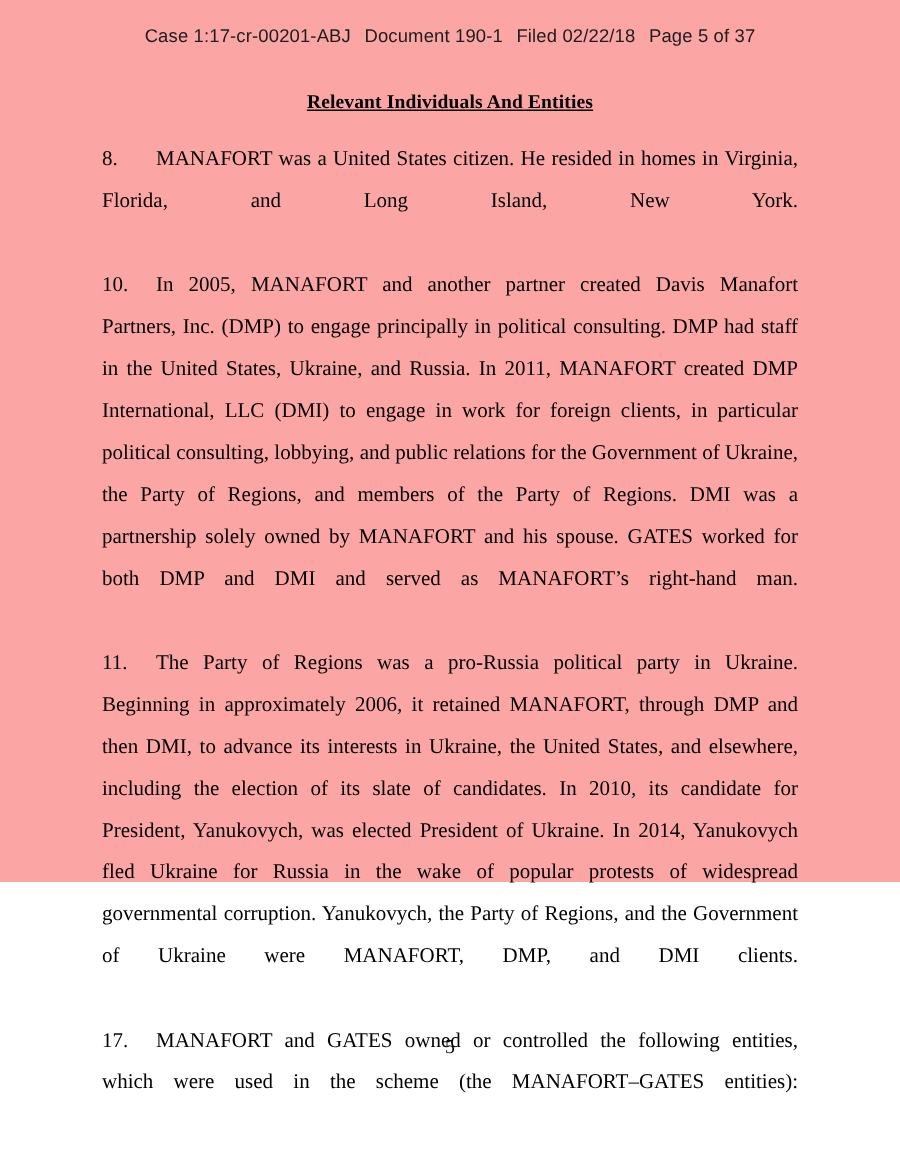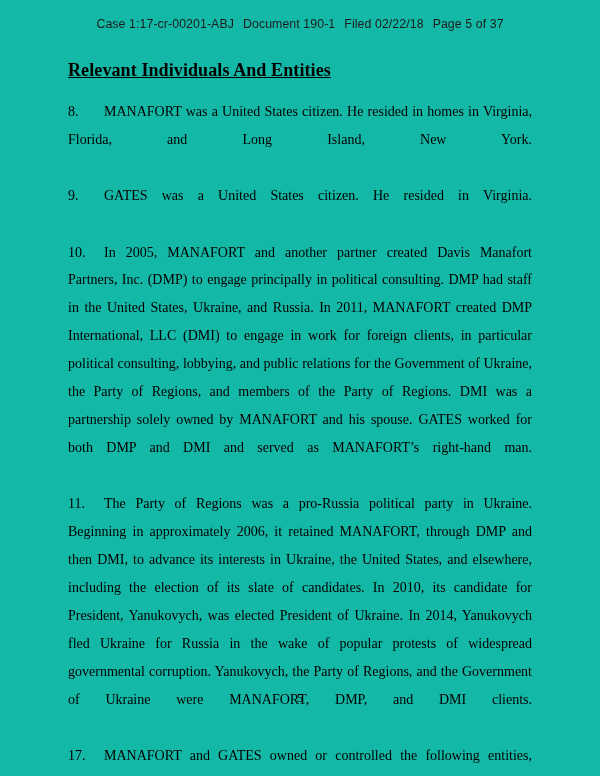--- a/index.html
+++ b/index.html
@@ -13,22 +13,22 @@
     height: 776px;
     overflow: hidden;
     font-family: "Liberation Serif", "DejaVu Serif", serif;
     color: #000000;
     position: relative;
   }
 
   .page {
     position: relative;
     width: 600px;
-    height: 776px;
-    background: #14b8a6;
+    height: 588px;
+    background: #fca5a5;
   }
 
   
   .ecf-stamp {
     position: absolute;
     top: 17px;
     left: 0;
     width: 600px;
     text-align: center;
     font-family: "Liberation Sans", "DejaVu Sans", sans-serif;
@@ -42,22 +42,23 @@
 
   
   .content {
     position: absolute;
     left: 68px;
     top: 60px;
     width: 464px;
   }
 
   .section-title {
+    text-align: center;
     font-weight: bold;
-    font-size: 18px;
+    font-size: 13px;
     text-decoration: underline;
     margin: 0 0 17px 0;
     letter-spacing: 0.1px;
   }
 
   .para {
     font-size: 14px;
     line-height: 27.9px;
     text-align: justify;
     text-justify: inter-word;
@@ -93,21 +94,20 @@
   <div class="ecf-stamp">
     <span class="seg">Case 1:17-cr-00201-ABJ</span><span class="seg">Document 190-1</span><span class="seg">Filed 02/22/18</span><span class="seg">Page 5 of 37</span>
   </div>
 
   <div class="content">
 
     <div class="section-title">Relevant Individuals And Entities</div>
 
     <p class="para"><span class="num">8.</span><span>MANAFORT was a United States citizen.  He resided in homes in Virginia, Florida, and Long Island, New York.</span></p>
 
-    <p class="para"><span class="num">9.</span><span>GATES was a United States citizen.  He resided in Virginia.</span></p>
 
     <p class="para"><span class="num">10.</span><span>In 2005, MANAFORT and another partner created Davis Manafort Partners, Inc. (DMP) to engage principally in political consulting.  DMP had staff in the United States, Ukraine, and Russia.  In 2011, MANAFORT created DMP International, LLC (DMI) to engage in work for foreign clients, in particular political consulting, lobbying, and public relations for the Government of Ukraine, the Party of Regions, and members of the Party of Regions.  DMI was a partnership solely owned by MANAFORT and his spouse.  GATES worked for both DMP and DMI and served as MANAFORT’s right-hand man.</span></p>
 
     <p class="para"><span class="num">11.</span><span>The Party of Regions was a pro-Russia political party in Ukraine.  Beginning in approximately 2006, it retained MANAFORT, through DMP and then DMI, to advance its interests in Ukraine, the United States, and elsewhere, including the election of its slate of candidates.  In 2010, its candidate for President, Yanukovych, was elected President of Ukraine.  In 2014, Yanukovych fled Ukraine for Russia in the wake of popular protests of widespread governmental corruption.  Yanukovych, the Party of Regions, and the Government of Ukraine were MANAFORT, DMP, and DMI clients.</span></p>
 
     <p class="para"><span class="num">17.</span><span>MANAFORT and GATES owned or controlled the following entities, which were used in the scheme (the MANAFORT–GATES entities):</span></p>
 
   </div>
 
   <div class="page-number">5</div>

